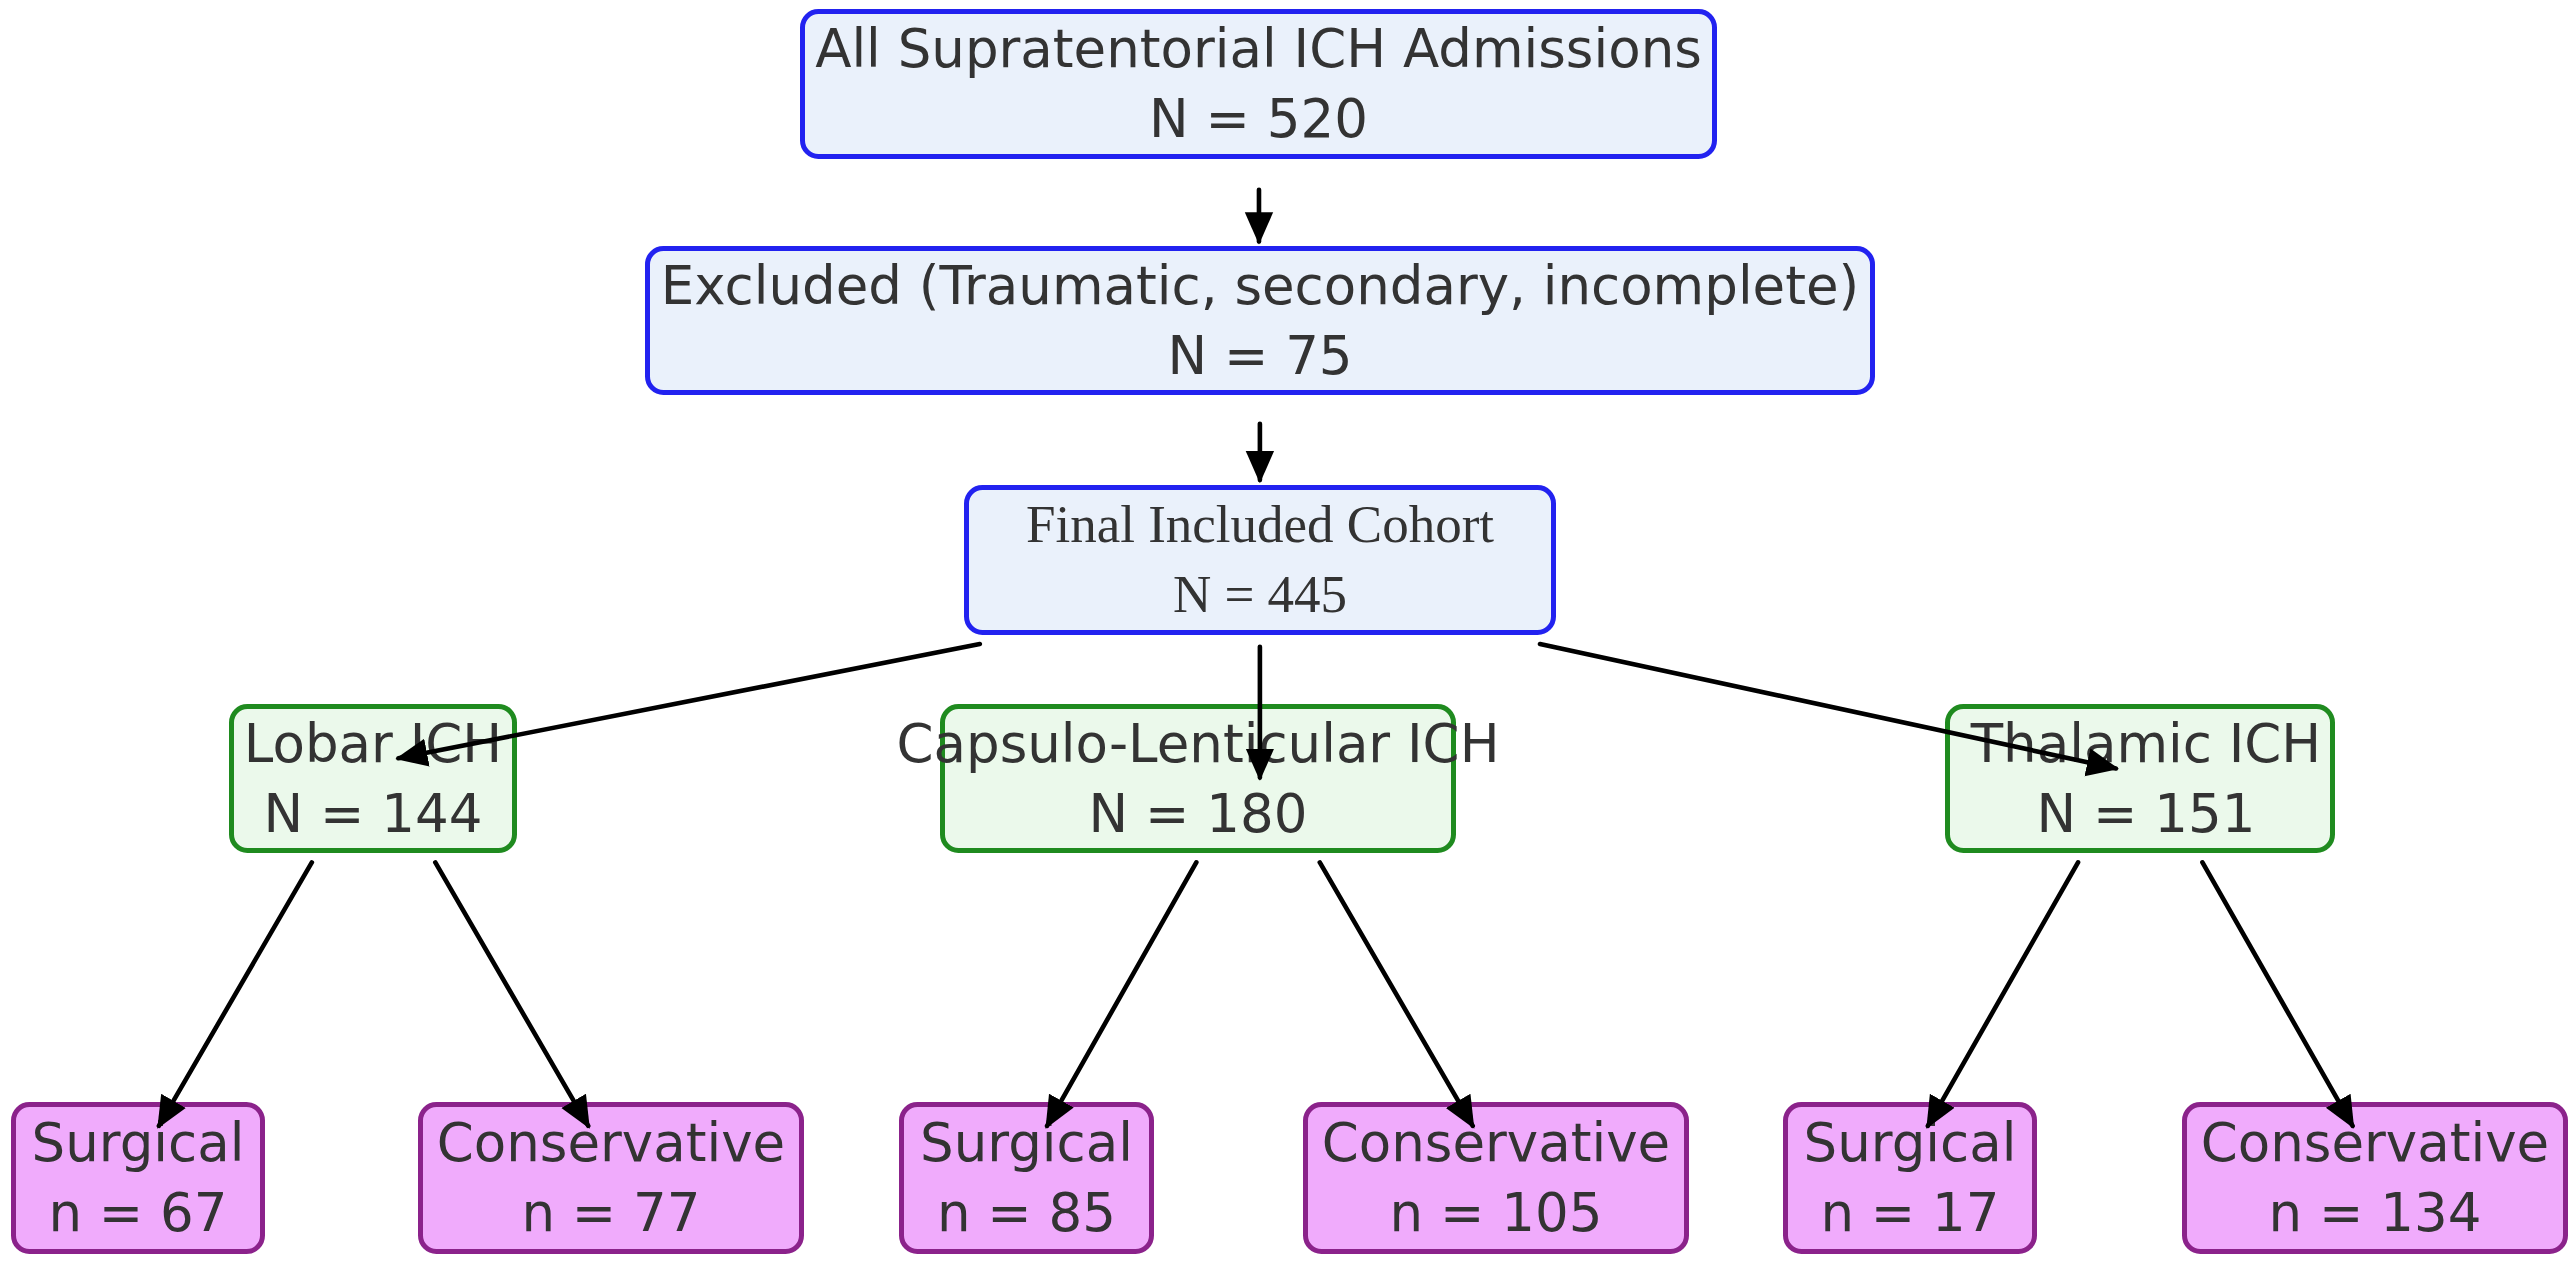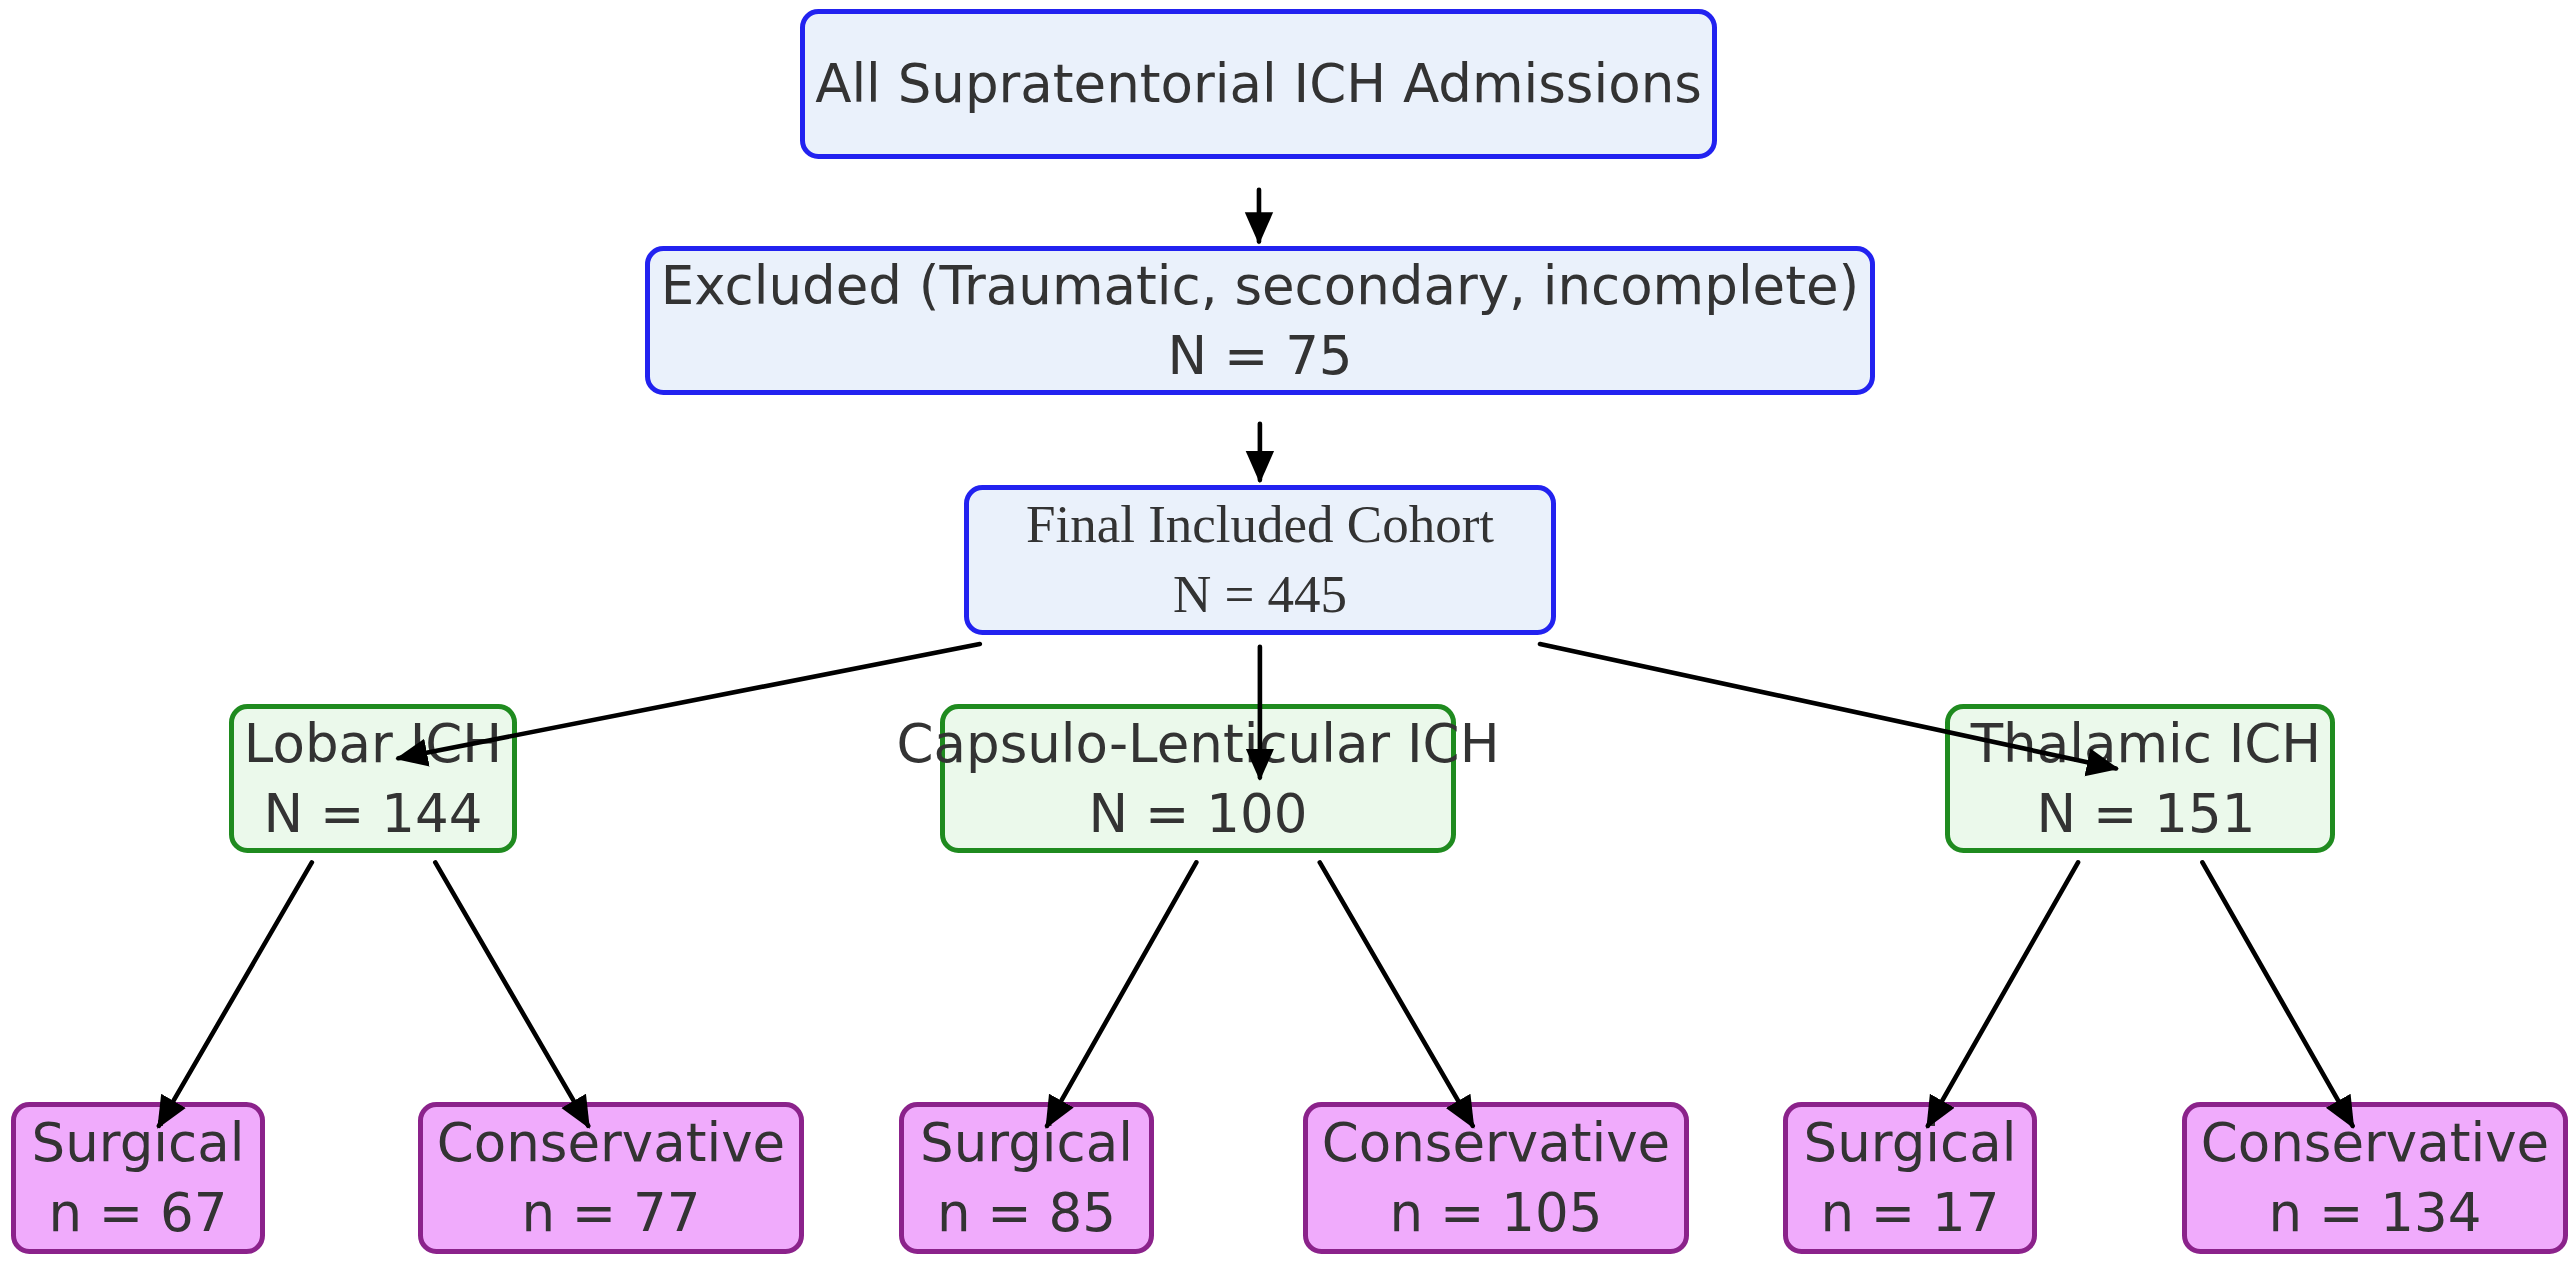--- a/index.html
+++ b/index.html
@@ -49,40 +49,41 @@
     stroke-linecap: round;
   }
 </style>
 </head>
 <body>
 
 <div id="canvas">
 
   <div class="node node-blue" style="left:800px; top:9.2px; width:917px; height:150px;">
     <span>All Supratentorial ICH Admissions</span>
+    <span>N = 520</span>
   </div>
 
   <div class="node node-blue" style="left:645px; top:246px; width:1230px; height:149px;">
     <span>Excluded (Traumatic, secondary, incomplete)</span>
     <span>N = 75</span>
   </div>
 
   <div class="node node-blue" style="left:964px; top:485px; width:592px; height:150px;font-family:Liberation Serif, serif;">
     <span>Final Included Cohort</span>
     <span>N = 445</span>
   </div>
 
   <div class="node node-green" style="left:229px; top:704px; width:288px; height:149px;">
     <span>Lobar ICH</span>
     <span>N = 144</span>
   </div>
 
   <div class="node node-green" style="left:940px; top:704px; width:516px; height:149px;">
     <span>Capsulo-Lenticular ICH</span>
-    <span>N = 100</span>
+    <span>N = 180</span>
   </div>
 
   <div class="node node-green" style="left:1945px; top:704px; width:390px; height:149px;padding-left:12px;">
     <span>Thalamic ICH</span>
     <span>N = 151</span>
   </div>
 
   <div class="node node-purple" style="left:11px; top:1102px; width:254px; height:152px;">
     <span>Surgical</span>
     <span>n = 67</span>

